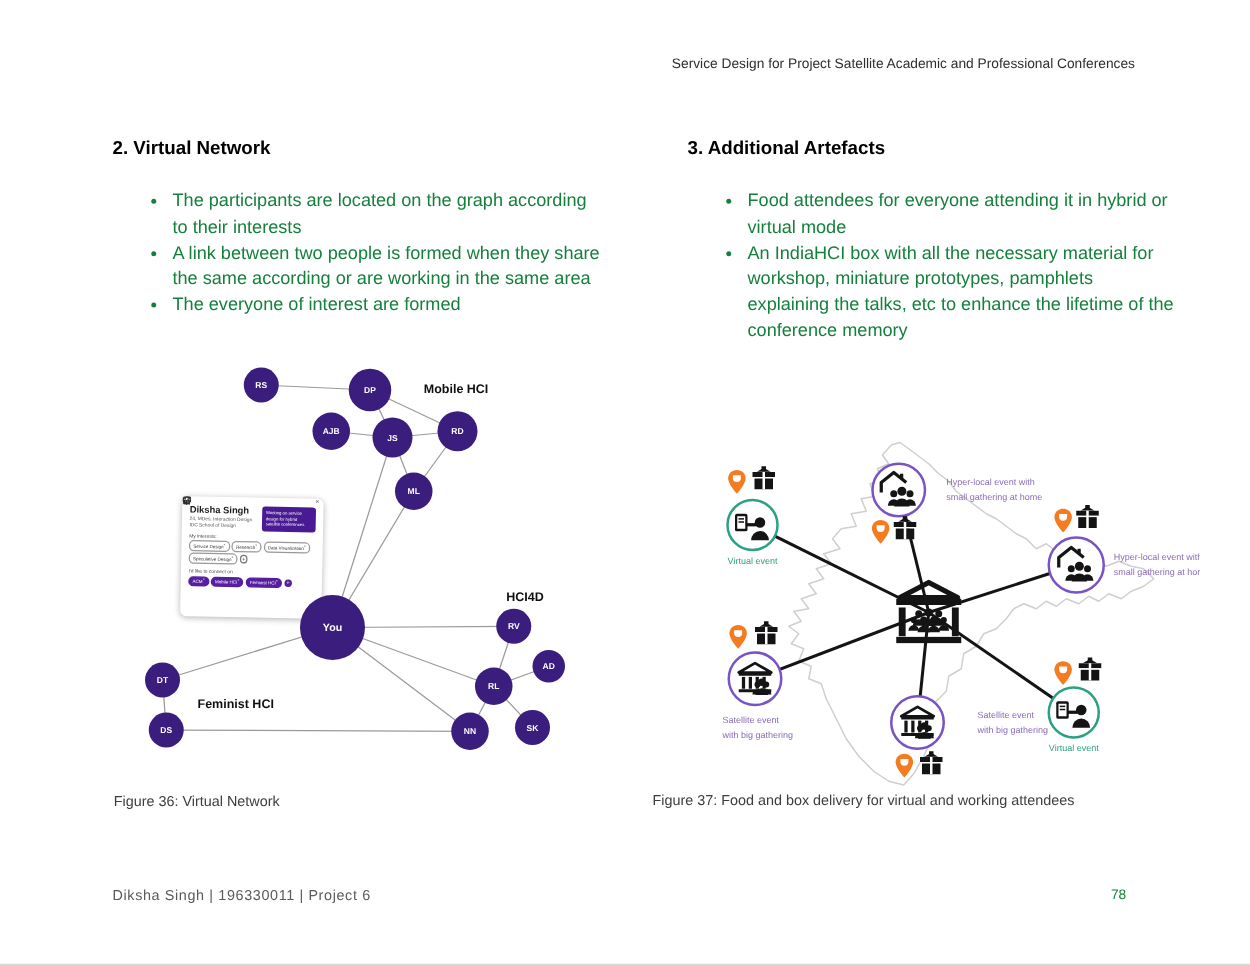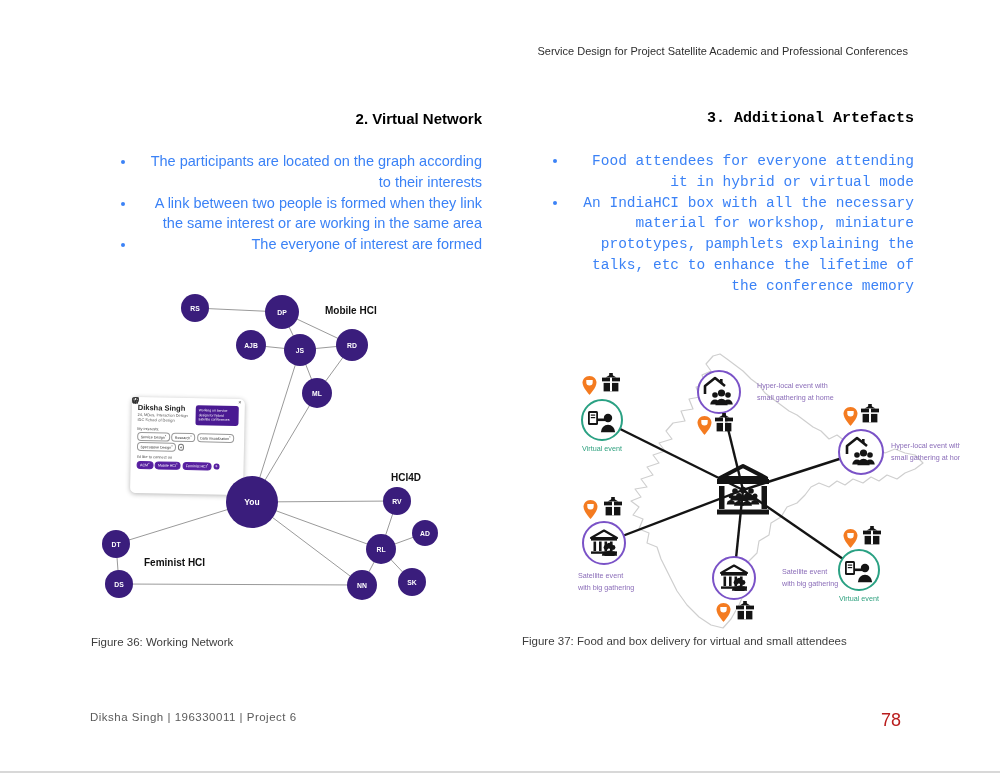--- a/index.html
+++ b/index.html
@@ -1,35 +1,35 @@
 <!DOCTYPE html>
 <html><head>
 <meta charset="utf-8">
 <style>
   html,body{margin:0;padding:0;}
   body{
     width:1000px;height:773px;position:relative;background:#ffffff;
     font-family:"Liberation Sans","DejaVu Sans",sans-serif;color:#111;overflow:hidden;
   }
   .hdr{position:absolute;top:45px;right:92px;font-size:11px;color:#2e2e2e;}
-  .col{position:absolute;width:392px;text-align:right;}
+  .col{position:absolute;width:392px;}
   .col.left{left:90px;top:110px;}
-  .col.right{left:522px;top:110px;font-family:Liberation Mono, monospace;}
+  .col.right{left:550px;top:110px;}
   .sec-heading{font-size:15px;font-weight:bold;color:#000;margin:0 0 0 0;}
-  ul.bullets{margin:24px 0 0 0;padding-left:46px;font-size:14.5px;line-height:20.8px;color:#3b82f6;}
+  ul.bullets{margin:24px 0 0 0;padding-left:46px;font-size:14.5px;line-height:20.8px;color:#15803d;}
   ul.bullets li{margin:0;padding-left:2px;}
   .figure{position:absolute;}
-  #fig36{left:88px;top:290px;width:370px;height:345px;}
+  #fig36{left:102px;top:290px;width:370px;height:345px;}
   #fig37{left:520px;top:340px;width:440px;height:292px;}
   .figure svg{position:absolute;left:0;top:0;}
   .caption{position:absolute;font-size:11.5px;color:#3d3d3d;}
   #cap36{left:91px;top:636px;}
   #cap37{left:522px;top:635px;}
   .footer-left{position:absolute;left:90px;top:711px;font-size:11.5px;letter-spacing:0.5px;color:#5a5a5a;}
-  .page-num{position:absolute;right:99px;top:710px;font-size:18px;color:#b91c1c;}
+  .page-num{position:absolute;right:99px;top:710px;font-size:11px;color:#15803d;}
   .bottom-strip{position:absolute;left:0;bottom:0;width:1000px;height:2px;background:#d8d8d8;}
 
   
   .profile-card{
     position:absolute;left:43px;top:108px;width:113px;height:96px;background:#fff;
     border-radius:5px;box-shadow:0 1px 5px rgba(0,0,0,.30);padding:6px 6px 4px;
     box-sizing:border-box;z-index:2;transform:rotate(1.2deg);
   }
   .card-close{position:absolute;top:1px;right:3.5px;font-size:5.5px;color:#444;line-height:1;}
   .card-head{padding-right:42px;}
@@ -51,21 +51,21 @@
 </style>
 </head>
 <body>
 
 <div class="hdr">Service Design for Project Satellite Academic and Professional Conferences</div>
 
 <div class="col left">
   <h2 class="sec-heading">2. Virtual Network</h2>
   <ul class="bullets">
     <li>The participants are located on the graph according to their interests</li>
-    <li>A link between two people is formed when they link the same interest or are working in the same area</li>
+    <li>A link between two people is formed when they share the same according or are working in the same area</li>
     <li>The everyone of interest are formed</li>
   </ul>
 </div>
 
 <div class="col right">
   <h2 class="sec-heading">3. Additional Artefacts</h2>
   <ul class="bullets">
     <li>Food attendees for everyone attending it in hybrid or virtual mode</li>
     <li>An IndiaHCI box with all the necessary material for workshop, miniature prototypes, pamphlets explaining the talks, etc to enhance the lifetime of the conference memory</li>
   </ul>
@@ -164,21 +164,21 @@
         <path d="M5.5 1 L9 1 L9 4.5 M9 1 L4.8 5.2" fill="none" stroke="#333" stroke-width="1.1"></path>
       </svg>
     </div>
   </div>
 
   <svg id="net-overlay" width="370" height="345" viewBox="0 0 370 345">
       <circle cx="164" cy="212" r="26" fill="#3a1d7c"></circle>
       <text x="164" y="215" text-anchor="middle" font-size="8.5" font-weight="600" fill="#ffffff">You</text>
     </svg>
 </div>
-<div class="caption" id="cap36">Figure 36: Working Network</div>
+<div class="caption" id="cap36">Figure 36: Virtual Network</div>
 
 <div class="figure" id="fig37">
   <svg id="map-svg" width="440" height="292" viewBox="0 0 440 292">
       <path d="M193,16 L186,24 L191,31 L182,35 L186,45 L176,47 L180,57 L169,59 L173,69 L161,71 L165,81 L153,83 L146,91 L152,99 L139,103 L145,111 L133,115 L139,123 L127,127 L133,135 L121,139 L127,147 L115,149 L121,157 L111,161 L119,167 L113,175 L123,179 L119,189 L129,193 L127,203 L137,207 L141,219 L149,235 L157,251 L167,265 L179,277 L191,285 L203,288 L211,279 L219,265 L225,251 L229,237 L227,223 L237,213 L239,201 L249,195 L251,183 L261,177 L267,167 L277,163 L285,155 L291,147 L299,143 L309,147 L317,141 L325,145 L333,139 L343,143 L351,137 L359,141 L367,135 L377,139 L385,133 L395,129 L403,123 L395,115 L385,113 L375,109 L365,113 L355,107 L345,111 L335,105 L325,101 L317,95 L309,99 L301,91 L293,87 L285,81 L277,75 L269,71 L261,65 L253,59 L245,53 L239,45 L231,39 L223,31 L215,25 L207,19 L200,14 Z" fill="none" stroke="#cfcfcf" stroke-width="1.2" stroke-linejoin="round"></path>
       <line x1="223" y1="150" x2="82" y2="80" stroke="#141414" stroke-width="2.4"></line>
       <line x1="223" y1="150" x2="199" y2="52" stroke="#141414" stroke-width="2.4"></line>
       <line x1="223" y1="150" x2="341" y2="112" stroke="#141414" stroke-width="2.4"></line>
       <line x1="223" y1="150" x2="84" y2="203" stroke="#141414" stroke-width="2.4"></line>
       <line x1="223" y1="150" x2="214" y2="238" stroke="#141414" stroke-width="2.4"></line>
       <line x1="223" y1="150" x2="339" y2="230" stroke="#141414" stroke-width="2.4"></line>
@@ -366,17 +366,17 @@
         <path d="M 206.75 164.5 a 4.25 4.5 0 0 1 8.5 0 Z" fill="#141414"></path>
         <circle cx="219" cy="156" r="2.9" fill="#141414"></circle>
         <path d="M 214.07 165.86 a 4.93 5.22 0 0 1 9.86 0 Z" fill="#141414"></path>
         <circle cx="227" cy="156" r="2.9" fill="#141414"></circle>
         <path d="M 222.07 165.86 a 4.93 5.22 0 0 1 9.86 0 Z" fill="#141414"></path>
         <circle cx="235" cy="156" r="2.5" fill="#141414"></circle>
         <path d="M 230.75 164.5 a 4.25 4.5 0 0 1 8.5 0 Z" fill="#141414"></path>
       </g>
     </svg>
 </div>
-<div class="caption" id="cap37">Figure 37: Food and box delivery for virtual and small attendees</div>
+<div class="caption" id="cap37">Figure 37: Food and box delivery for virtual and working attendees</div>
 
 <div class="footer-left">Diksha Singh  |  196330011  |  Project 6</div>
 <div class="page-num">78</div>
 <div class="bottom-strip"></div>
 
 </body></html>

